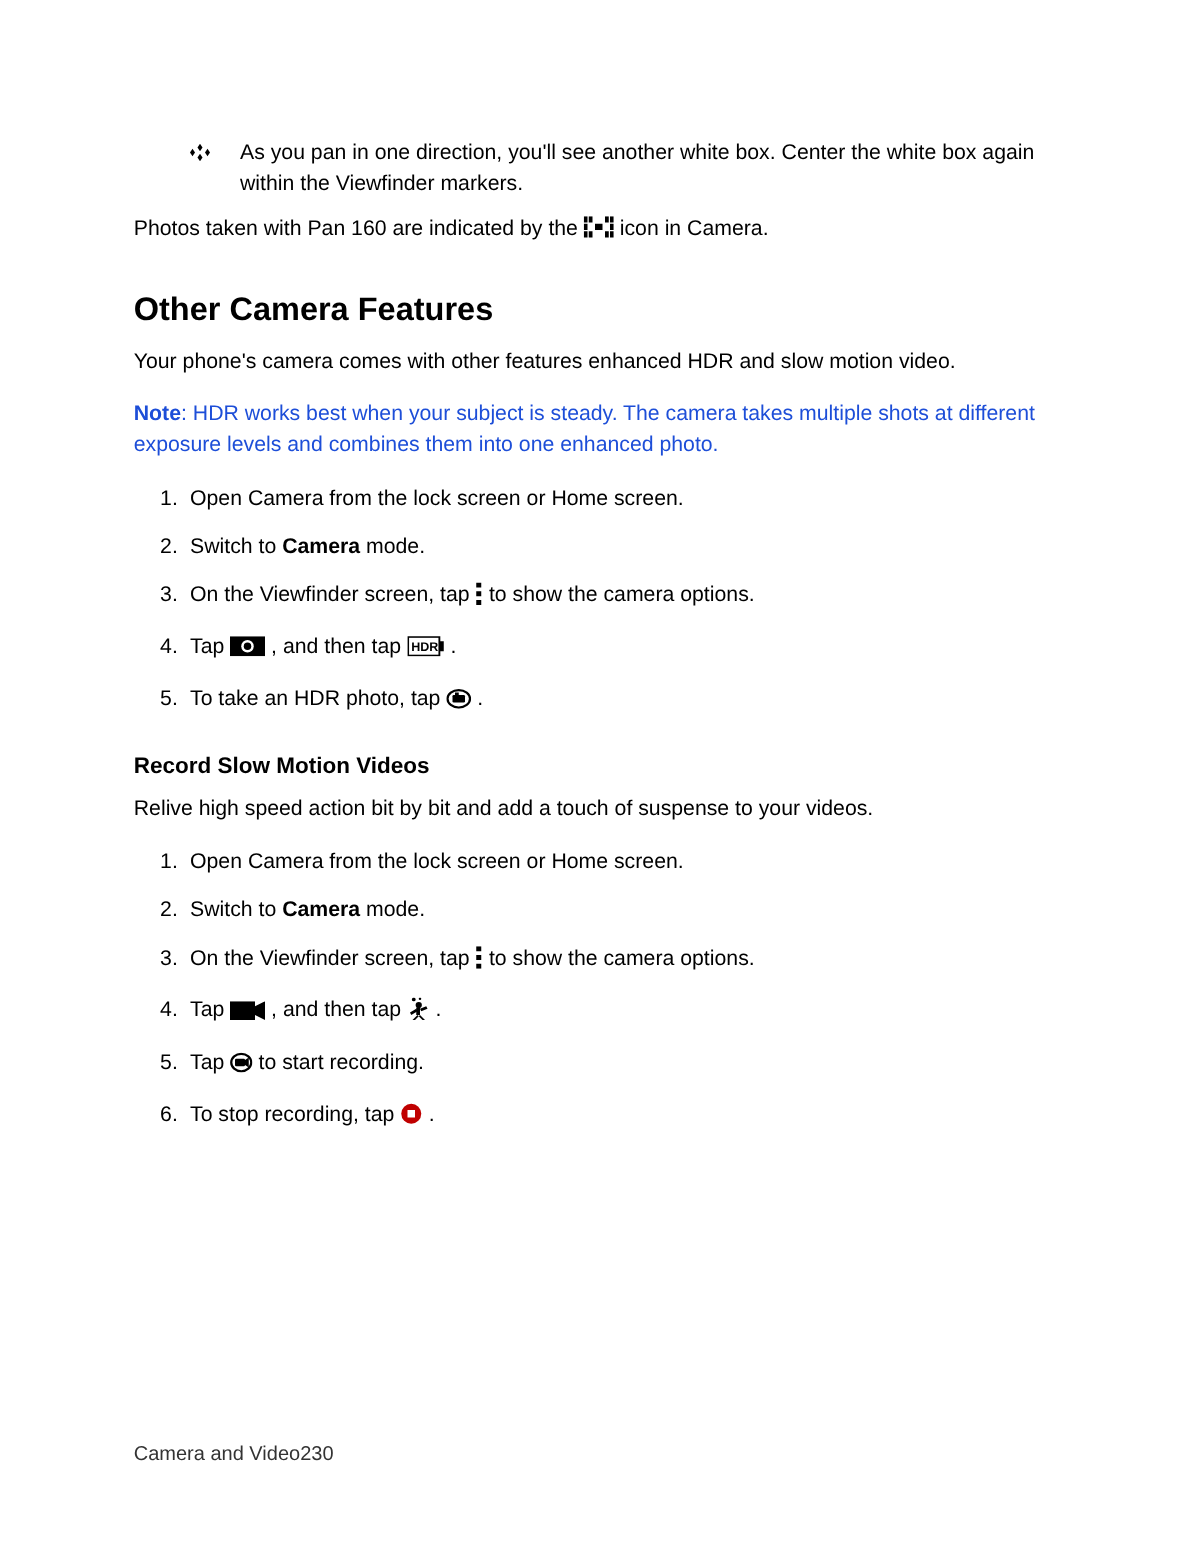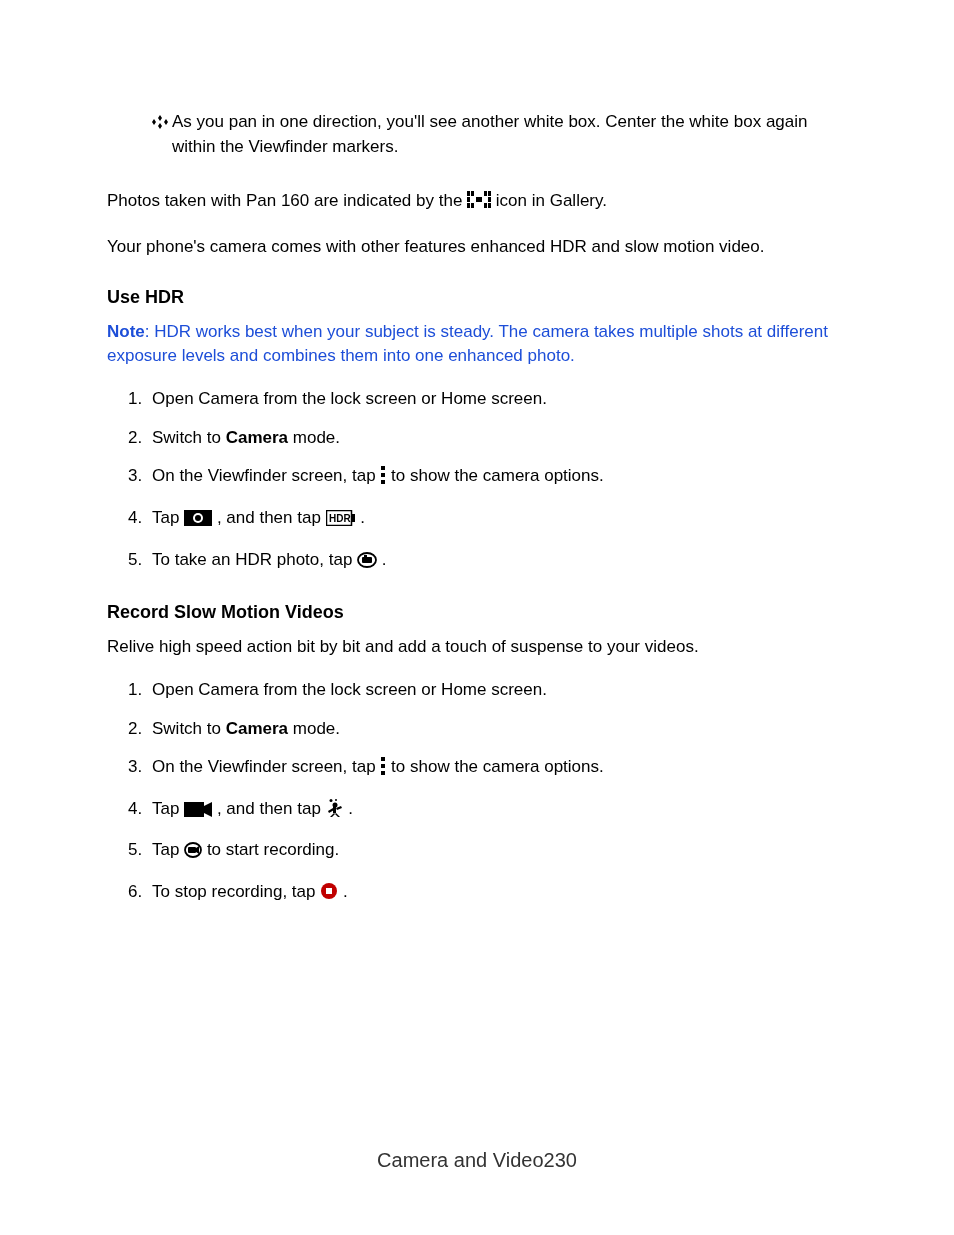--- a/index.html
+++ b/index.html
@@ -12,23 +12,23 @@
   }
   .page {
     width: 954px;
     min-height: 1235px;
     box-sizing: border-box;
     padding: 110px 107px 40px 107px;
     position: relative;
   }
   .tip-block {
     display: flex;
-    gap: 4px;
+    gap: 24px;
     margin-left: 45px;
-    margin-bottom: 30px;
+    margin-bottom: 12px;
   }
   .tip-icon {
     flex: 0 0 16px;
     height: 14px;
     margin-top: 2px;
   }
   .tip-text {
     flex: 1;
   }
   ol.num-list {
@@ -69,22 +69,22 @@
     display: inline-block;
     vertical-align: -1px;
   }
   svg { display: inline-block; }
   .footer {
     position: absolute;
     bottom: 60px;
     left: 107px;
     right: 107px;
     display: flex;
-    justify-content: center;
-    font-size: 20px;
+    justify-content: flex-start;
+    font-size: 16px;
     color: #333;
   }
   b { font-weight: bold; }
 </style>
 </head>
 <body>
 
 <div class="page">
 
   <div class="tip-block">
@@ -114,26 +114,26 @@
           <rect x="0" y="6" width="3" height="5"></rect>
           <rect x="17" y="0" width="3" height="5"></rect>
             <rect x="21" y="0" width="3" height="5"></rect>
           <rect x="17" y="12" width="3" height="5"></rect>
             <rect x="21" y="12" width="3" height="5"></rect>
           <rect x="21" y="6" width="3" height="5"></rect>
           <rect x="9" y="6" width="6" height="5"></rect>
         </g>
       </svg>
     </span>
-    <span> icon in Gallery.</span>
+    <span> icon in Camera.</span>
   </p>
 
+  <h2>Other Camera Features</h2>
   <p>Your phone's camera comes with other features enhanced HDR and slow motion video.</p>
 
-  <h3>Use HDR</h3>
   <p class="note">
     <b>Note</b><span>: HDR works best when your subject is steady. The camera takes multiple shots at different exposure levels and combines them into one enhanced photo.</span>
   </p>
   <ol class="num-list">
     <li>
       <span>Open Camera from the lock screen or Home screen.</span>
     </li>
     <li>
       <span>Switch to </span><b>Camera</b><span> mode.</span>
     </li>

